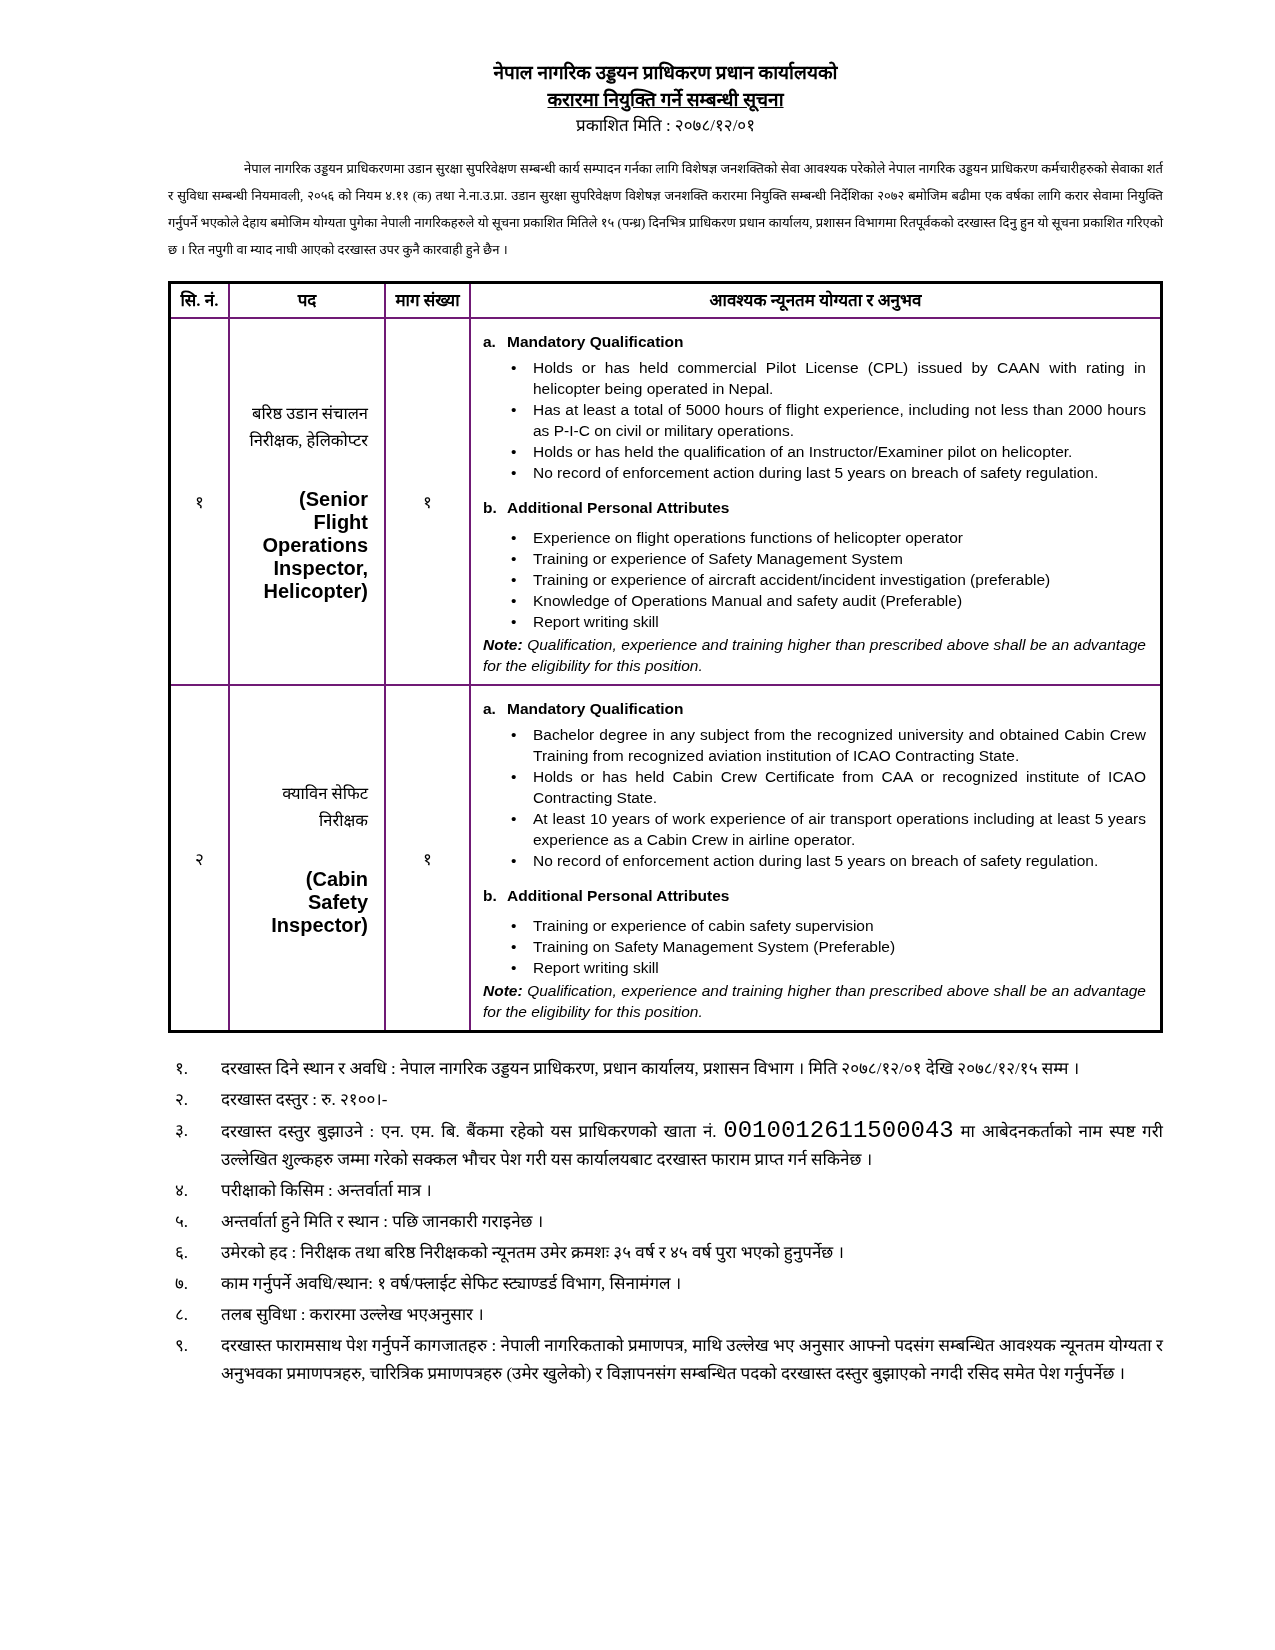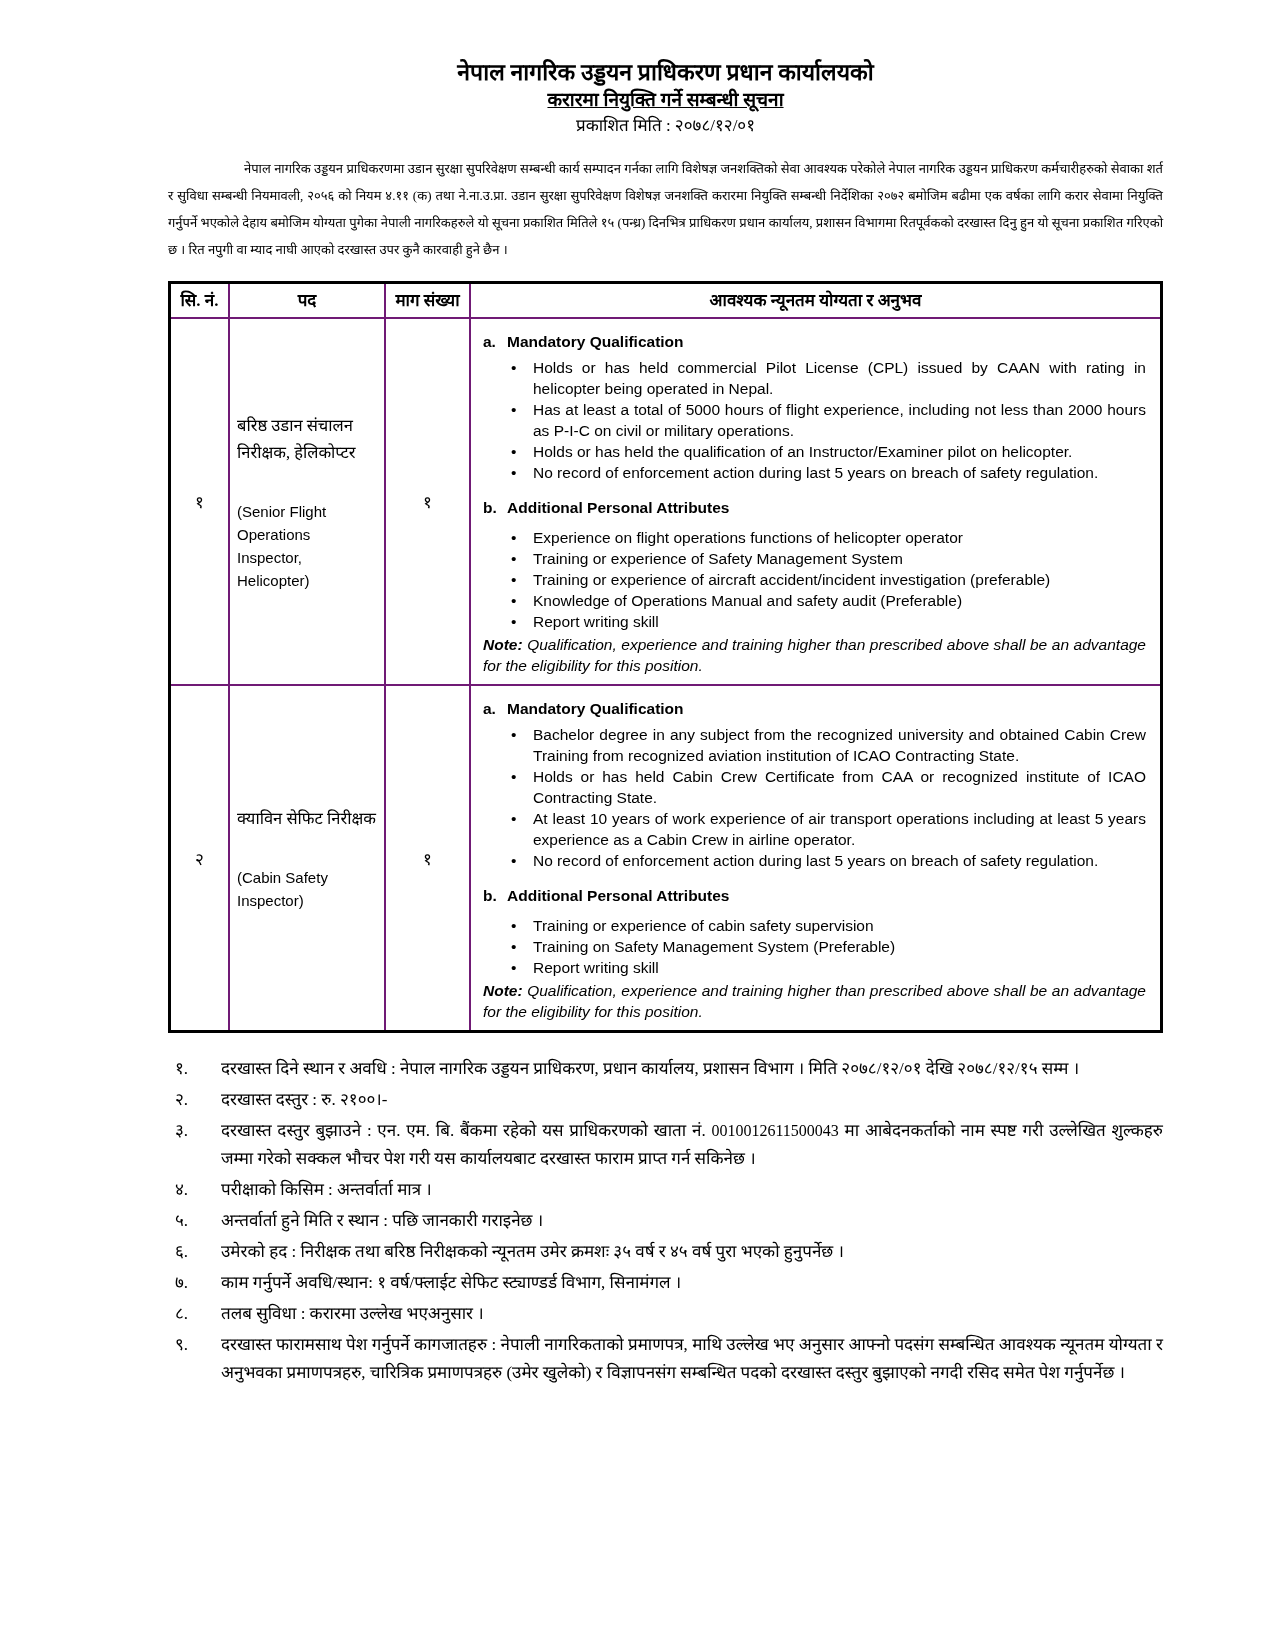--- a/index.html
+++ b/index.html
@@ -11,21 +11,21 @@
     font-family:"Liberation Serif","DejaVu Sans",serif;
     overflow:hidden;
   }
   .doc {
     position:absolute;
     left:168px; top:60px;
     width:995px;
   }
   
   .hdr { text-align:center; }
-  .hdr-line1 { font-size:23px; font-weight:bold; line-height:26px; }
+  .hdr-line1 { font-size:19px; font-weight:bold; line-height:26px; }
   .hdr-line2 { font-size:19px; font-weight:bold; text-decoration:underline; line-height:27px; }
   .hdr-line3 { font-size:17px; line-height:26px; }
   
   .intro {
     margin-top:16px;
     font-size:13px;
     line-height:27px;
     text-align:justify;
     text-indent:76px;
   }
@@ -44,27 +44,28 @@
   thead th {
     font-size:17px; font-weight:bold;
     text-align:center; vertical-align:middle;
     line-height:25px; padding:4px 2px;
   }
   td.sn, td.cnt {
     text-align:center; vertical-align:middle;
     font-size:17px;
   }
   td.pos {
-    text-align:left; vertical-align:middle;
-    font-size:16.5px; line-height:27px; padding:4px 7px;
+    text-align:right; vertical-align:middle;
+    font-size:16.5px; line-height:27px; padding:4px 16px;
   }
   .pos-en {
     font-family:"Liberation Sans","DejaVu Sans",sans-serif;
-    font-size:15px; line-height:23px;
+    font-size:20px; line-height:23px;
     margin-top:34px;
+    font-weight:bold;
   }
   td.qual {
     vertical-align:top;
     padding:10px 14px 8px 12px;
     font-family:"Liberation Sans","DejaVu Sans",sans-serif;
     font-size:15.5px; line-height:21px;
   }
   .sec { display:flex; font-weight:bold; margin:2px 0 5px 0; }
   .sec-letter { flex:none; width:24px; }
   .sec-b { margin-top:14px; margin-bottom:9px; }
@@ -76,21 +77,21 @@
     margin-top:2px;
     font-style:italic;
     text-align:justify;
   }
   .notexx .nlabel { font-weight:bold; }
   
   .notes { margin-top:22px; font-size:17px; }
   .note-item { display:flex; line-height:28px; margin-bottom:3px; }
   .note-num { flex:none; width:53px; padding-left:7px; box-sizing:border-box; }
   .note-body { flex:1; text-align:justify; }
-  .acct { font-family:Liberation Serif, serif; font-size:16px; }
+  .acct { font-family:Liberation Mono, monospace; font-size:24px; }
   .ext  { font-family:"Liberation Sans","DejaVu Sans",sans-serif; font-size:19px; }
 </style>
 </head>
 <body>
 
 <div class="page">
   <div class="doc">
 
     <div class="hdr">
       <div class="hdr-line1">नेपाल नागरिक उड्डयन प्राधिकरण प्रधान कार्यालयको</div>

